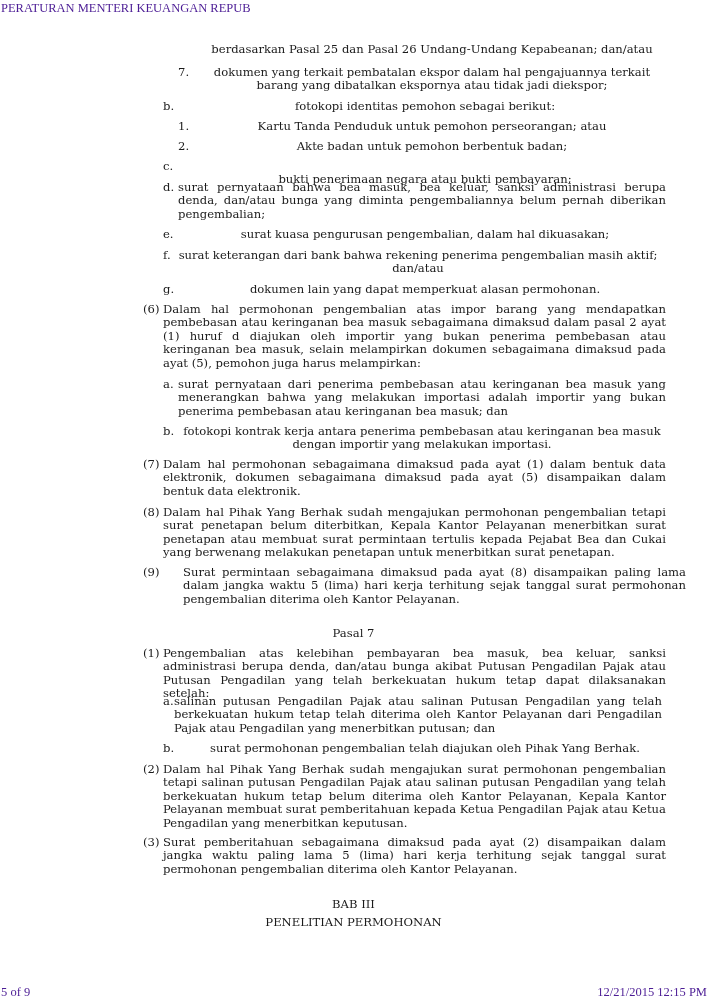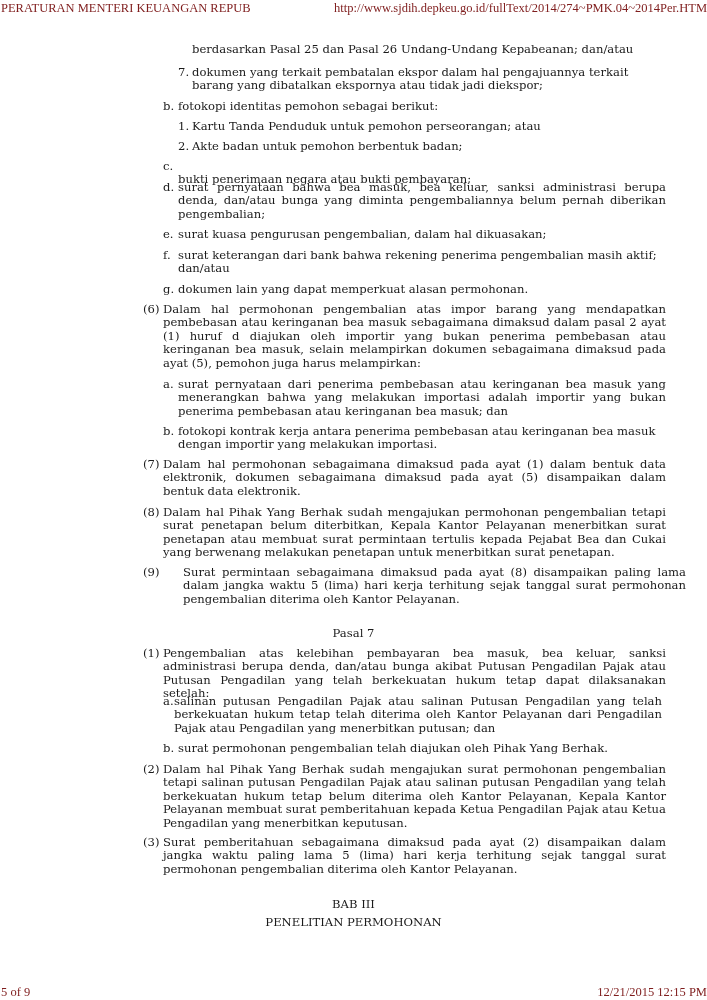--- a/index.html
+++ b/index.html
@@ -3,42 +3,41 @@
 <meta charset="utf-8">
 <style>
   html, body { margin: 0; padding: 0; background: #ffffff; }
   body {
     width: 707px; height: 1000px; position: relative; overflow: hidden;
     color: #1a1a1a;
     font-family: "DejaVu Serif", serif;
   }
   .hdr, .ftr {
     position: absolute; left: 0; right: 0;
-    font-family: "Liberation Serif", serif; font-size: 12.5px; color: #7f1d1d;
+    font-family: "Liberation Serif", serif; font-size: 12.5px; color: #4c1d95;
   }
   .hdr { top: 0; height: 16px; }
   .ftr { top: 984px; height: 16px; }
   .hdr .l, .ftr .l { position: absolute; left: 1px; top: 1px; white-space: nowrap; }
   .hdr .r, .ftr .r { position: absolute; right: 0; top: 1px; white-space: nowrap; }
 
   .doc {
     position: absolute; left: 0; top: 0; width: 707px;
     font-size: 11.6px; line-height: 13.4px;
   }
   .blk { position: absolute; text-align: justify; }
-  .blk.nojust { text-align: left; }
+  .blk.nojust { text-align: center; }
   .num { position: absolute; white-space: nowrap; }
   .center { position: absolute; left: 0; width: 707px; text-align: center; }
 </style>
 </head>
 <body>
 
 <div class="hdr">
   <span class="l">PERATURAN MENTERI KEUANGAN REPUB</span>
-  <span class="r">http://www.sjdih.depkeu.go.id/fullText/2014/274~PMK.04~2014Per.HTM</span>
 </div>
 
 <div class="doc">
   <div class="blk nojust" style="left:192px; top:43px; width:480px;">berdasarkan Pasal 25 dan Pasal 26 Undang-Undang Kepabeanan; dan/atau</div>
 
   <span class="num" style="left:178px; top:66px;">7.</span>
   <div class="blk nojust" style="left:192px; top:66px; width:480px;">dokumen yang terkait pembatalan ekspor dalam hal pengajuannya terkait barang yang dibatalkan ekspornya atau tidak jadi diekspor;</div>
 
   <span class="num" style="left:163px; top:100px;">b.</span>
   <div class="blk nojust" style="left:178px; top:100px; width:494px;">fotokopi identitas pemohon sebagai berikut:</div>

